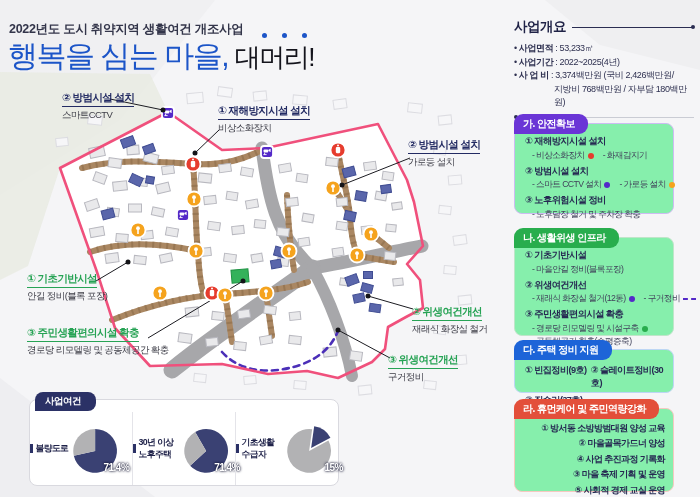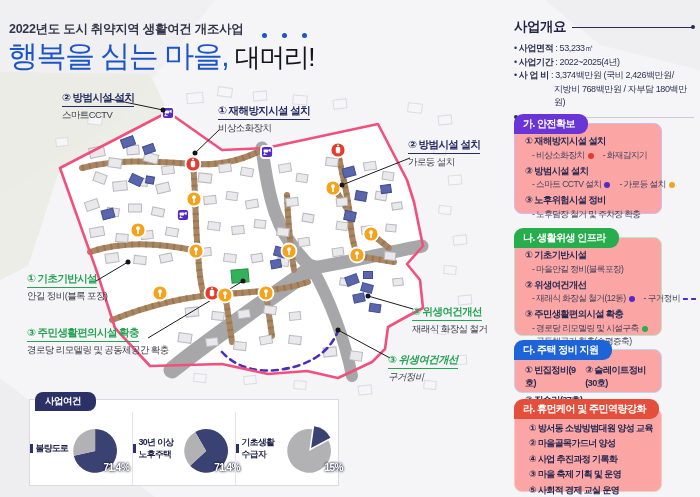--- a/index.html
+++ b/index.html
@@ -16,56 +16,56 @@
   .hdr-dots span{width:5px;height:5px;border-radius:50%;background:#1c55c8;}
 
   
   .co{position:absolute;z-index:3;white-space:nowrap;}
   .co-t{display:inline-block;font-size:10.5px;font-weight:800;letter-spacing:-0.6px;padding-bottom:1px;border-bottom:1.6px solid;}
   .co-d{font-size:9.5px;color:#3c3c46;margin-top:2px;letter-spacing:-0.6px;}
   .co.navy .co-t{color:#232b63;border-color:#232b63;}
   .co.green .co-t{color:#27a355;border-color:#27a355;}
   .co1{left:62px;top:87px;}  .co2{left:218px;top:100px;} .co3{left:408px;top:134px;}
   .co4{left:27px;top:268px;} .co5{left:27px;top:322px;}  .co6{left:412px;top:301px;}
-  .co7{left:388px;top:349px;font-style:italic;}
+  .co7{left:388px;top:349px;}
 
   
   .ov{position:absolute;left:514px;top:18px;width:180px;z-index:2;}
   .ov-head{display:flex;align-items:center;gap:6px;}
   .ov-head h2{margin:0;font-size:13.5px;font-weight:800;color:#1f2246;letter-spacing:-0.5px;}
   .ov-head .ln{flex:1;height:1px;background:#2a2d52;position:relative;}
   .ov-head .ln::after{content:"";position:absolute;right:-1px;top:-1.5px;width:4px;height:4px;border-radius:50%;background:#2a2d52;}
   .ov-items{margin-top:6px;font-size:9px;color:#2e3050;letter-spacing:-0.4px;line-height:13.5px;}
   .ov-items b{font-weight:800;}
   .ov-cont{padding-left:40px;}
   .ov-div{margin-top:7px;height:1px;background:#caccd4;position:relative;}
   .ov-div::before{content:"";position:absolute;left:0;top:-1.5px;width:4px;height:4px;border-radius:50%;background:#2a2d52;}
 
   
-  .card{position:absolute;left:514px;width:148px;background:#fca5a5;border-radius:8px;
+  .card{position:absolute;left:514px;width:160px;background:#86efac;border-radius:8px;
         padding:11px 8px 6px 10px;box-sizing:border-box;border:1.5px solid #ddd;z-index:2;}
   .card-head{position:absolute;top:-10px;left:-1px;color:#fff;font-size:10px;font-weight:800;
         padding:3px 13px 3px 9px;border-radius:9px 9px 9px 0;letter-spacing:-0.5px;white-space:nowrap;}
   .card-ga{top:123px;height:91px;}
   .card-na{top:237px;height:99px;}
   .card-da{top:349px;height:44px;padding-top:10px;}
   .card-ra{top:408px;height:84px;padding-top:10px;}
   .row-head{font-size:9.3px;font-weight:800;color:#262a52;letter-spacing:-0.6px;margin-top:3px;}
   .card-body > .row-head:first-child{margin-top:0;}
   .row-sub{display:flex;gap:9px;align-items:center;font-size:8.7px;color:#40425a;letter-spacing:-0.6px;padding-left:7px;margin-top:1.5px;}
   .part{display:inline-flex;align-items:center;gap:3px;white-space:nowrap;}
   .mk-dot{width:6px;height:6px;border-radius:50%;flex:none;}
   .mk-dash{width:13px;border-top:2.5px dashed;flex:none;}
   .row-pair{display:flex;font-size:9.2px;font-weight:800;color:#262a52;letter-spacing:-0.6px;margin-top:4px;}
   .row-pair span:first-child{width:47%;flex:none;}
-  .row-item{font-size:9px;font-weight:800;color:#262a52;letter-spacing:-0.6px;margin-top:2.5px;padding-left:4px;}
+  .row-item{font-size:9px;font-weight:800;color:#262a52;letter-spacing:-0.6px;margin-top:2.5px;padding-left:4px;text-align:right;}
 
   
   .cond{position:absolute;left:29px;top:399px;width:310px;height:87px;background:#fff;
-        border:1.5px solid #d9d9df;border-radius:0;box-sizing:border-box;display:flex;padding-top:12px;z-index:2;}
+        border:1.5px solid #d9d9df;border-radius:8px;box-sizing:border-box;display:flex;padding-top:12px;z-index:2;}
   .cond-head{position:absolute;top:-8px;left:5px;background:#2b3166;color:#fff;font-size:9.5px;font-weight:800;
         padding:3px 15px 3px 10px;border-radius:8px 8px 8px 0;letter-spacing:-0.5px;}
   .pcol{flex:1;display:flex;flex-direction:row;align-items:center;position:relative;}
   .pcol + .pcol{border-left:1px solid #e4e4e9;}
   .plabel{display:flex;align-items:center;gap:3px;font-size:8.8px;font-weight:800;color:#20234a;letter-spacing:-0.6px;}
   .plabel .bar{width:2.5px;height:9px;background:#2b3166;flex:none;}
   .pwrap{position:relative;width:56px;height:56px;margin-top:3px;}
   .pwrap svg{width:56px;height:56px;display:block;}
   .pval{position:absolute;right:-5px;bottom:5px;color:#fff;font-weight:800;font-size:10px;letter-spacing:-0.5px;
         text-shadow:0 0 3px rgba(20,22,50,.95),0 0 2px rgba(20,22,50,.95);}

